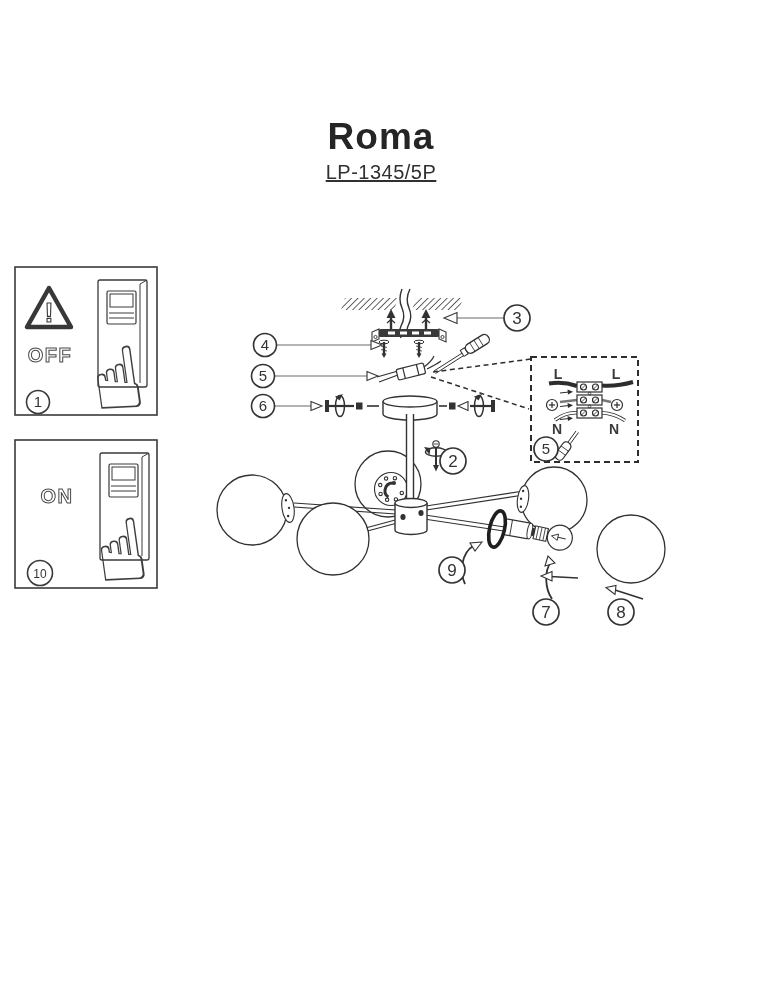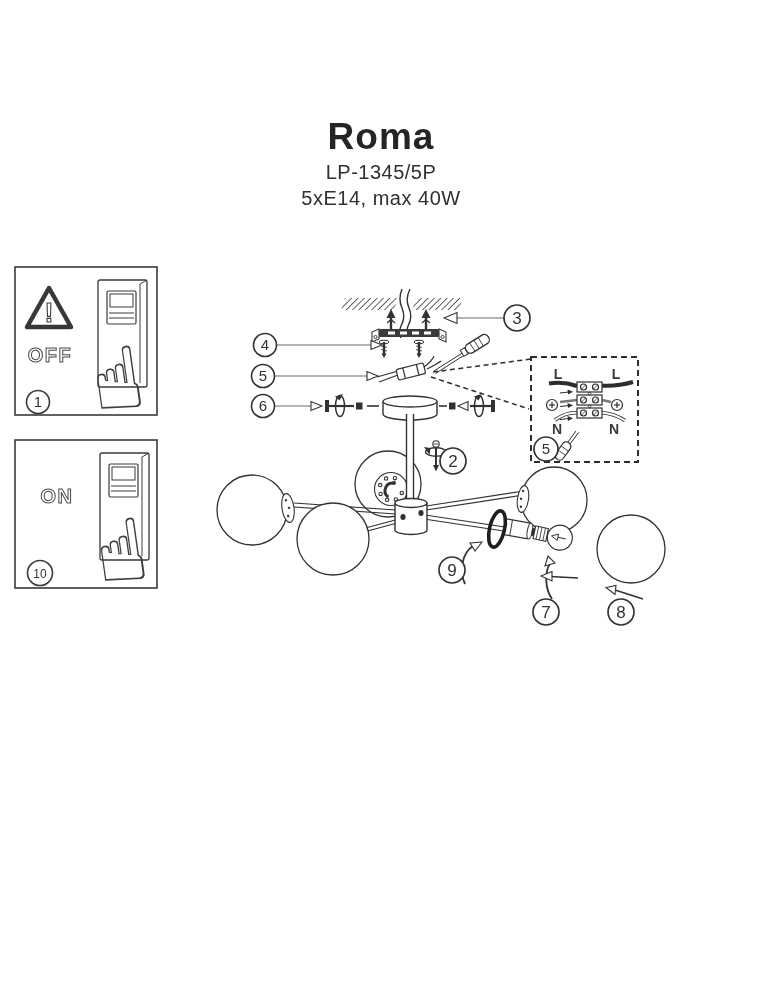--- a/index.html
+++ b/index.html
@@ -1,40 +1,39 @@
 <!DOCTYPE html>
 <html><head>
 <meta charset="utf-8">
 <style>
   html,body{margin:0;padding:0;background:#fff;}
   .page{position:relative;width:774px;height:840px;background:#fff;overflow:hidden;
         font-family:"Liberation Sans",sans-serif;color:#2a2a2a;}
   .titleblock{position:absolute;left:381px;top:116px;transform:translateX(-50%);
               text-align:center;white-space:nowrap;}
   .title-product{font-size:37px;font-weight:700;letter-spacing:1px;color:#252525;}
-  .title-line{font-size:20px;color:#303030;margin-top:3px;letter-spacing:0.5px;}
+  .title-line{font-size:20px;color:#303030;margin-top:3px;letter-spacing:0.5px;text-decoration:underline;}
   svg{position:absolute;left:0;top:0;}
   svg text{font-family:"Liberation Sans",sans-serif;fill:#333;}
   .badge-num{font-size:15px;text-anchor:middle;}
   .badge-num-lg{font-size:17px;text-anchor:middle;}
   .badge-num-sm{font-size:12px;text-anchor:middle;}
   .outline-label{font-size:20px;font-weight:700;letter-spacing:1.5px;fill:#fff;
                  stroke:#4a4a4a;stroke-width:1;text-anchor:middle;}
   .wire-label{font-size:14px;font-weight:700;text-anchor:middle;fill:#3a3a3a;}
   .hand-glyph{font-family:"DejaVu Sans",sans-serif;font-size:86px;fill:#3f3f3f;}
 </style>
 </head>
 <body>
 
 <div class="page">
 
   <div class="titleblock">
     <div class="title-product">Roma</div>
     <div class="title-line">LP-1345/5P</div>
-    <div class="title-line">5xE14, max 40W</div>
   </div>
 
   <svg width="774" height="1000" viewBox="0 0 774 1000">
     <defs>
       <pattern id="hatch" width="4.5" height="4.5" patternUnits="userSpaceOnUse" patternTransform="rotate(45)">
         <line x1="0" y1="0" x2="0" y2="4.5" stroke="#2f2f2f" stroke-width="1.5"></line>
       </pattern>
     </defs>
 
     <g stroke="#3a3a3a" fill="none">

